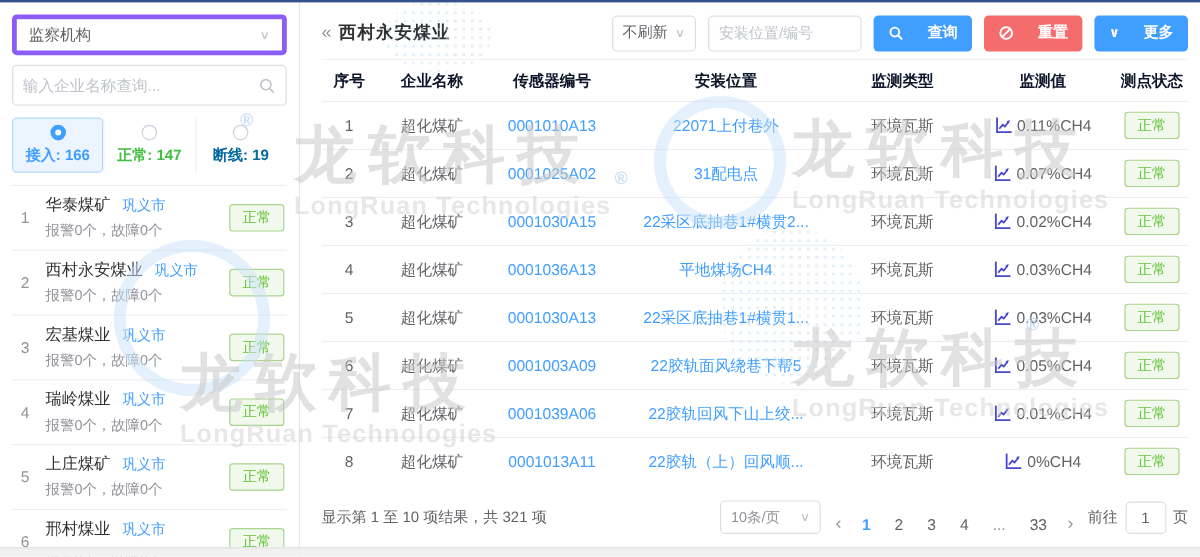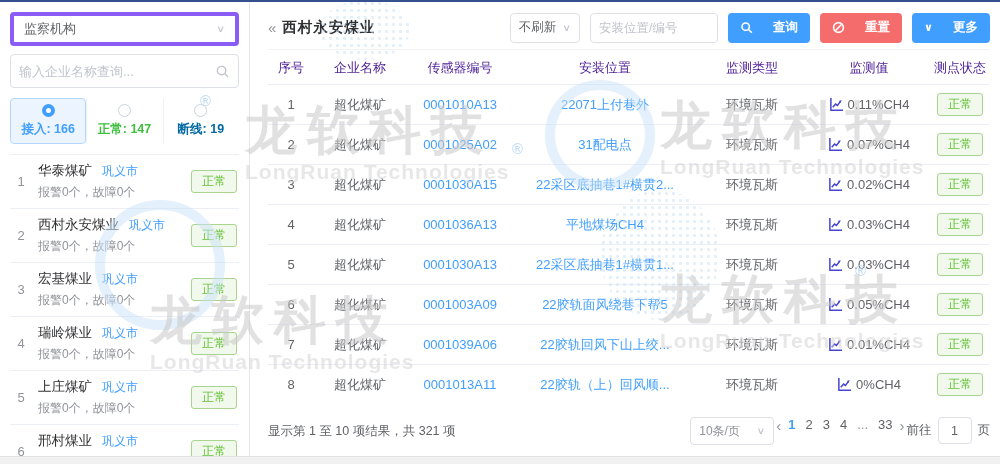--- a/index.html
+++ b/index.html
@@ -50,33 +50,33 @@
   .mini-input { height:30px; width:128px; border:1px solid #dcdfe6; border-radius:4px; padding:0 8px; font-size:12.5px; color:#606266; outline:none; font-family:inherit; }
   .mini-input::placeholder { color:#c0c4cc; }
   .btn { height:30px; border:none; border-radius:4px; color:#fff; font-size:12.5px; padding:0 12px; display:flex; align-items:center; gap:20px; cursor:pointer; font-family:inherit; font-weight:bold; }
   .btn-blue { background:#409EFF; }
   .btn-red { background:#f56c6c; }
   .btn .glyph { font-size:11px; }
 
   
   .tbl { margin-top:2px; }
   .tbl-header, .tbl-row { display:grid; grid-template-columns:46px 92px 108px 182px 112px 122px 60px; align-items:center; }
-  .tbl-header { height:32px; color:#4c1d95; font-weight:normal; font-size:13px; }
+  .tbl-header { height:32px; color:#0f172a; font-weight:bold; font-size:13px; }
   .tbl-header > div { text-align:center; }
   .tbl-row { height:40px; border-top:1px solid #ebeef5; font-size:13px; }
   .tbl-row > div { text-align:center; overflow:hidden; white-space:nowrap; text-overflow:ellipsis; }
   .cell-link { color:#409EFF; cursor:pointer; }
   .cell-val { display:flex; align-items:center; justify-content:center; gap:4px; color:#606266; }
   .chart-icon { flex:none; display:inline-flex; }
   .status-cell { display:flex; justify-content:center; }
 
   
   .tbl-footer { display:flex; align-items:center; margin-top:10px; height:34px; }
   .summary { color:#606266; font-size:12.5px; }
-  .pager { margin-left:auto; display:flex; align-items:flex-start; }
+  .pager { margin-left:auto; display:flex; align-items:flex-end; gap:10px; }
   .psize { height:28px; min-width:84px; border:1px solid #dcdfe6; border-radius:4px; display:flex; align-items:center; justify-content:space-between; padding:0 8px; color:#909399; font-size:12px; cursor:pointer; }
   .parrow { color:#909399; font-size:15px; cursor:pointer; padding:0 2px; }
   .pnum { color:#606266; font-size:13px; cursor:pointer; padding:0 5px; }
   .pnum.active { color:#409EFF; font-weight:bold; }
   .pnum.dots { color:#909399; cursor:default; }
   .goto { display:flex; align-items:center; gap:6px; color:#606266; font-size:12.5px; }
   .goto input { width:34px; height:27px; border:1px solid #dcdfe6; border-radius:4px; text-align:center; font-size:12.5px; color:#606266; outline:none; font-family:inherit; }
 
   
   .wm-layer { position:absolute; inset:0; pointer-events:none; z-index:5; overflow:hidden; }

